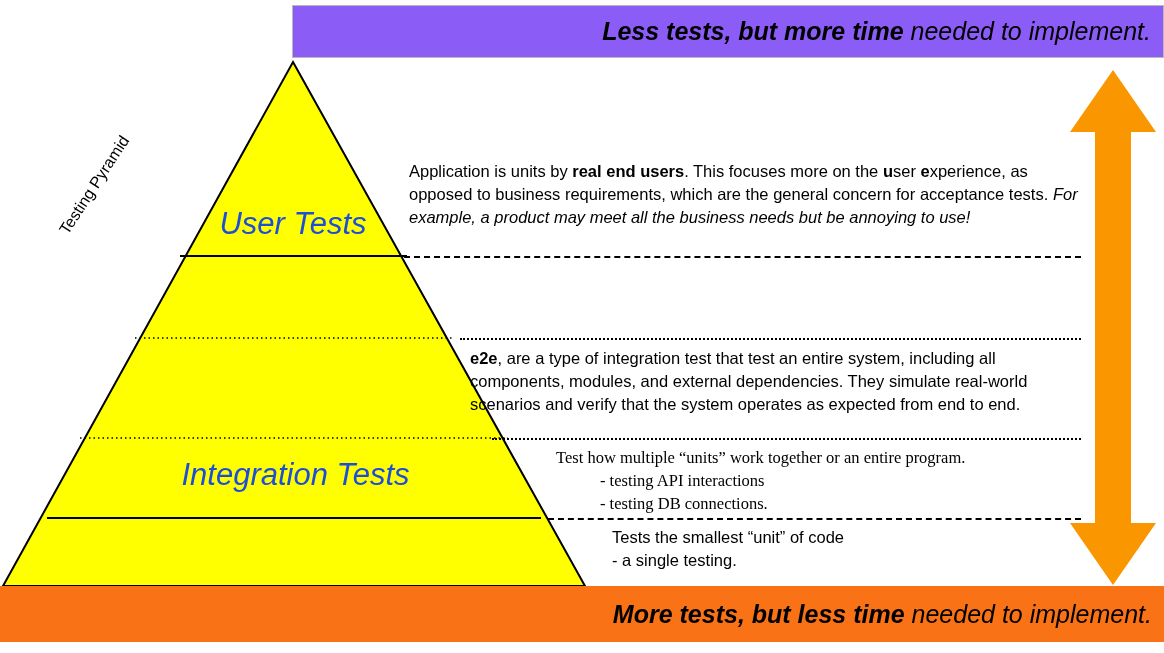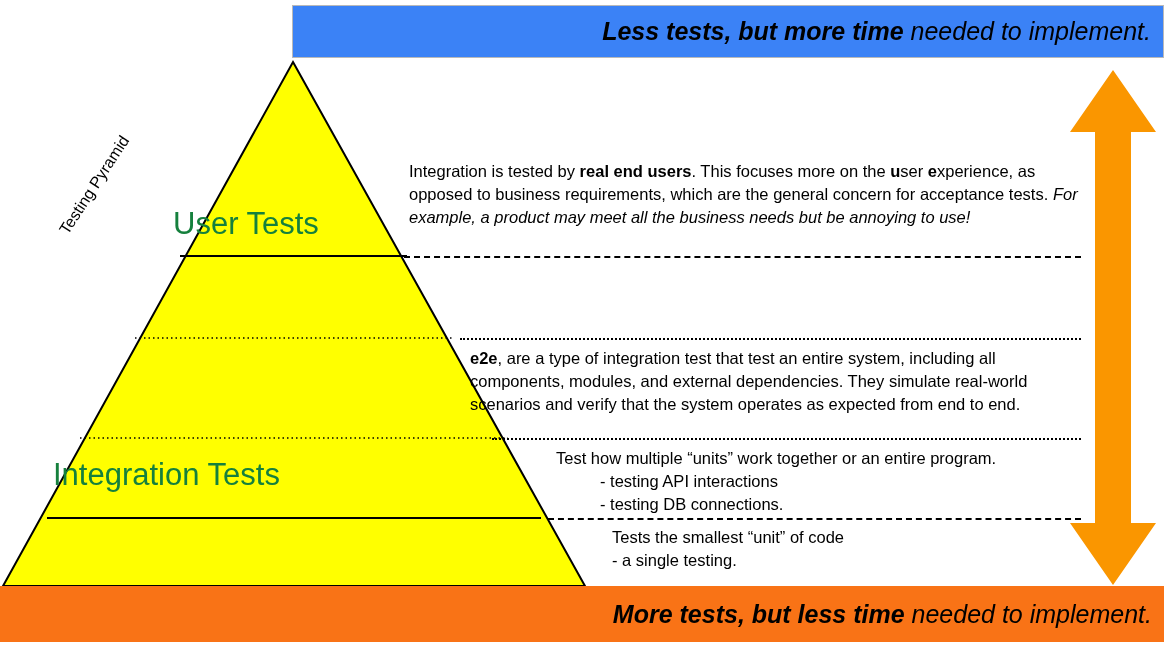--- a/index.html
+++ b/index.html
@@ -40,21 +40,21 @@
   }
   .banner-text .strong {
     font-weight: bold;
   }
 
   #top-banner {
     left: 292px;
     top: 5px;
     width: 872px;
     height: 53px;
-    background: #3b82f6;
+    background: #8b5cf6;
     border: 1px solid #b9b9b9;
   }
   #bottom-banner {
     left: 0px;
     top: 586px;
     width: 1164px;
     height: 56px;
     background: #f97316;
   }
 
@@ -63,25 +63,26 @@
     position: absolute;
     left: 0;
     top: 0;
     width: 700px;
     height: 600px;
   }
 
   
   .tier-label {
     position: absolute;
-    text-align: left;
+    text-align: center;
     font-size: 31px;
-    color: #15803d;
+    color: #1d4ed8;
     white-space: nowrap;
     line-height: 1;
+    font-style: italic;
   }
   #tier-label-0 { left: 173px; top: 208px; width: 240px; }
   #tier-label-1 { left: 103px; top: 291px; width: 380px; }
   #tier-label-2 { left: 73px; top: 375px; width: 450px; }
   #tier-label-3 { left: 53px; top: 459px; width: 485px; }
   #tier-label-4 { left: 43px; top: 543px; width: 500px; }
 
   
   #pyramid-side-label {
     position: absolute;
@@ -100,21 +101,21 @@
     font-size: 16.5px;
     line-height: 1.38;
     color: #000000;
   }
   .desc b { font-weight: bold; }
   .desc i { font-style: italic; }
 
   #desc-user        { left: 409px; top: 160px; width: 672px; }
   #desc-acceptance  { left: 466px; top: 265px; width: 615px; }
   #desc-e2e         { left: 470px; top: 347px; width: 585px; }
-  #desc-integration { left: 556px; top: 447px; width: 525px; }
+  #desc-integration { left: 556px; top: 447px; width: 525px; font-family: Liberation Serif, serif; }
   #desc-unit        { left: 612px; top: 526px; width: 470px; }
 
   .desc-indent { padding-left: 44px; }
 
   
   .sep {
     position: absolute;
     height: 0;
     border-top-width: 2px;
   }
@@ -157,21 +158,21 @@
   <div id="pyramid-side-label">Testing Pyramid</div>
 
   <div class="tier-label" id="tier-label-0">User Tests</div>
   <div class="tier-label" id="tier-label-3">Integration Tests</div>
 
   <div class="sep sep-dashed" id="sep-1"></div>
   <div class="sep sep-dotted" id="sep-2"></div>
   <div class="sep sep-dotted" id="sep-3"></div>
   <div class="sep sep-dashed" id="sep-4"></div>
 
-  <div class="desc" id="desc-user"><span>Integration is tested by </span><b>real end users</b><span>. This focuses more on the </span><b>u</b><span>ser </span><b>e</b><span>xperience, as opposed to business requirements, which are the general concern for acceptance tests. </span><i>For example, a product may meet all the business needs but be annoying to use!</i></div>
+  <div class="desc" id="desc-user"><span>Application is units by </span><b>real end users</b><span>. This focuses more on the </span><b>u</b><span>ser </span><b>e</b><span>xperience, as opposed to business requirements, which are the general concern for acceptance tests. </span><i>For example, a product may meet all the business needs but be annoying to use!</i></div>
 
 
   <div class="desc" id="desc-e2e"><b>e2e</b><span>, are a type of integration test that test an entire system, including all components, modules, and external dependencies. They simulate real-world scenarios and verify that the system operates as expected from end to end.</span></div>
 
   <div class="desc" id="desc-integration">
     <div>Test how multiple “units” work together or an entire program.</div>
     <div class="desc-indent">- testing API interactions</div>
     <div class="desc-indent">- testing DB connections.</div>
   </div>
 

